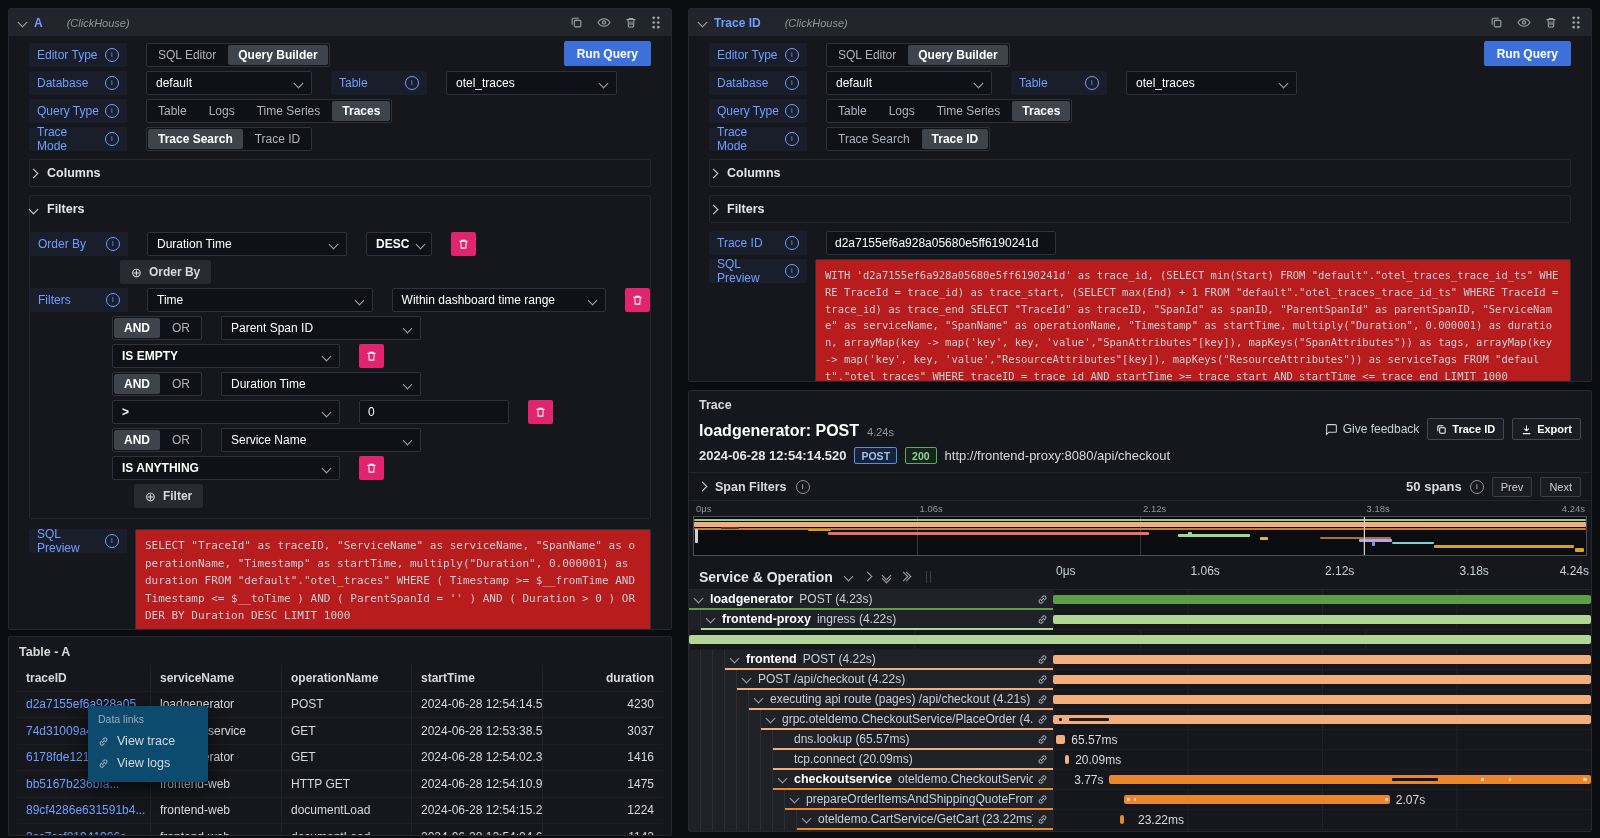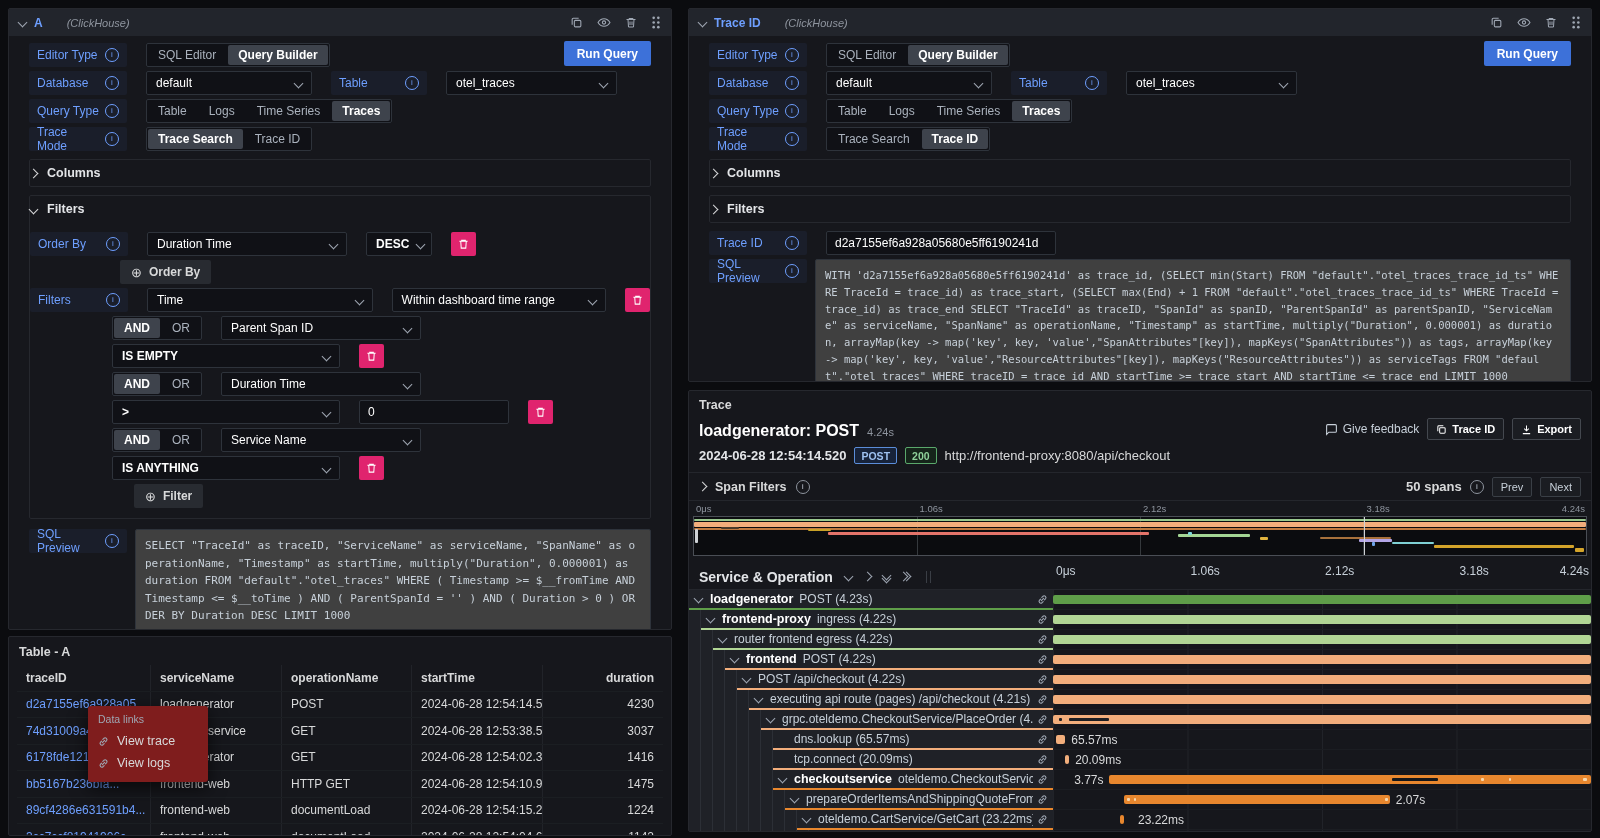--- a/index.html
+++ b/index.html
@@ -34,34 +34,34 @@
   .trashbtn{width:25px;height:24px;background:#e0246e;border:none;border-radius:2px;display:flex;align-items:center;justify-content:center;flex:none;cursor:pointer;}
   .runq{position:absolute;right:20px;top:5px;background:#3d71d9;color:#fff;font-weight:700;font-size:12px;
     border:none;border-radius:2px;height:25px;padding:0 13px;cursor:pointer;}
   .secbox{border:1px solid #26282e;border-radius:2px;margin:8px 0 8px 0;padding:0 0;}
   .sechead{display:flex;align-items:center;gap:10px;height:26px;font-weight:700;font-size:12.5px;color:#e3e5e8;}
   .secin{padding:4px 0 10px 0;}
   .gbtn{background:#282b31;border:none;border-radius:2px;height:24px;display:flex;align-items:center;gap:7px;
     padding:0 11px;font-size:12px;color:#d8d9da;font-weight:600;cursor:pointer;}
   .plus{font-size:13px;font-weight:400;}
   .sqlrow{display:flex;gap:8px;align-items:flex-start;margin-top:10px;}
-  .sqlbox{flex:1;background:#404040;border:1px solid #2e333b;border-radius:2px;padding:7px 9px;
+  .sqlbox{flex:1;background:#b91c1c;border:1px solid #2e333b;border-radius:2px;padding:7px 9px;
     font-family:"DejaVu Sans Mono",monospace;font-size:10.5px;line-height:1.6;color:#c7d0d9;white-space:pre-wrap;word-break:break-all;}
   .ml{margin-left:82px;}
   
   .ptitle{font-size:12.5px;font-weight:600;color:#d8d9da;padding:8px 10px 6px 10px;}
   .tgrid{padding:0 8px;}
   .trowh,.trow{display:flex;height:25.5px;align-items:center;border-bottom:1px solid #1b1e22;}
   .tcell{padding-left:9px;box-sizing:border-box;white-space:nowrap;overflow:hidden;border-right:1px solid #212329;height:100%;display:flex;align-items:center;font-size:12px;}
   .tcell.c0{width:134px;}.tcell.c1{width:131px;}.tcell.c2{width:130px;}.tcell.c3{width:131px;}
   .tcell.c4{flex:1;justify-content:flex-end;padding-right:9px;border-right:none;}
   .th{font-weight:700;color:#d8d9da;}
   .trow .c0{color:#6e9fff;}
   
-  .popup{position:absolute;left:88px;top:706px;width:100px;background:#7f1d1d;border-radius:3px;z-index:10;
+  .popup{position:absolute;left:88px;top:706px;width:100px;background:#0c4a6e;border-radius:3px;z-index:10;
     box-shadow:0 6px 18px rgba(0,0,0,.65);padding:7px 10px 8px 10px;}
   .ptit{font-size:10.5px;color:#9fa7b3;margin-bottom:5px;}
   .pitem{display:flex;align-items:center;gap:8px;height:22px;font-size:12.5px;color:#d8d9da;cursor:pointer;}
   
   .tptitle{font-size:12.5px;font-weight:600;padding:7px 10px 4px 10px;}
   .troot{display:flex;align-items:baseline;gap:8px;padding:2px 10px 0 10px;}
   .rootname{font-size:16px;font-weight:700;color:#fff;}
   .rootdur{font-size:11px;color:#8e949e;}
   .tract{margin-left:auto;display:flex;align-items:center;gap:8px;}
   .fdbk{display:flex;align-items:center;gap:5px;color:#c7d0d9;font-size:12px;cursor:pointer;}
@@ -649,34 +649,20 @@
                   <path d="M16 13l2.5-2.5a3.9 3.9 0 0 0-5.5-5.5L10.5 7.5"></path>
                 </svg>
               </span>
             </div>
           </div>
           <div class="sgantt">
             <div class="sbar" style="left: 0%; width: 100%; background: rgb(177, 214, 149);"></div>
           </div>
         </div>
         <div class="srow">
-          <div class="sname">
-            <div class="sguides" style="width: 24px;"></div>
-            <div class="sct" style="border-bottom-color: rgb(177, 214, 149);">
-              <span class="scv"></span>
-              <span class="sop">router frontend egress (4.22s)</span>
-              <span class="slink">
-                <svg width="11" height="11" viewBox="0 0 24 24" fill="none" stroke="#9fa7b3" stroke-width="2.4" stroke-linecap="round">
-                  <path d="M9.5 14.5l5-5"></path>
-                  <path d="M8 11l-2.5 2.5a3.9 3.9 0 0 0 5.5 5.5L13.5 16.5"></path>
-                  <path d="M16 13l2.5-2.5a3.9 3.9 0 0 0-5.5-5.5L10.5 7.5"></path>
-                </svg>
-              </span>
-            </div>
-          </div>
           <div class="sgantt">
             <div class="sbar" style="left: 0%; width: 100%; background: rgb(177, 214, 149);"></div>
           </div>
         </div>
         <div class="srow">
           <div class="sname">
             <div class="sguides" style="width: 36px;"></div>
             <div class="sct" style="border-bottom-color: rgb(242, 174, 124);">
               <span class="scv"></span>
               <b class="ssvc">frontend</b>

